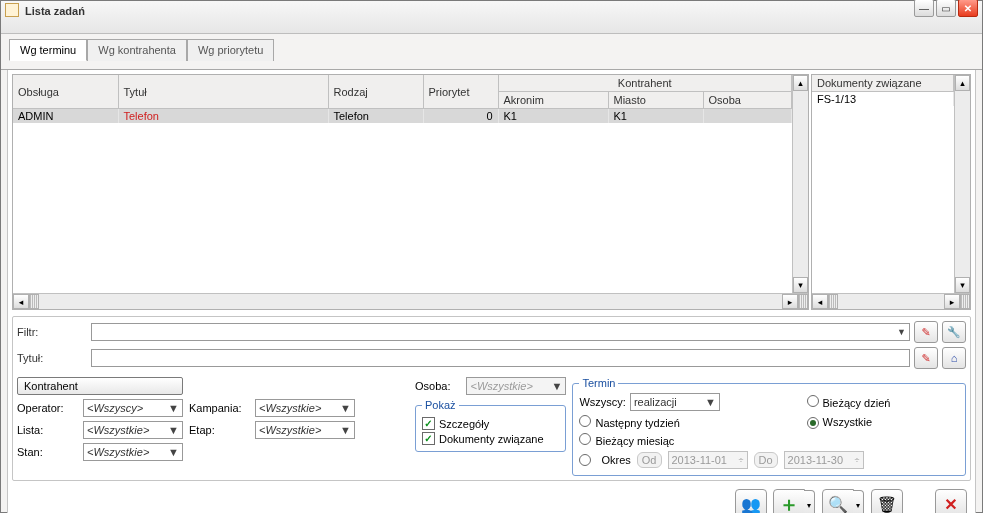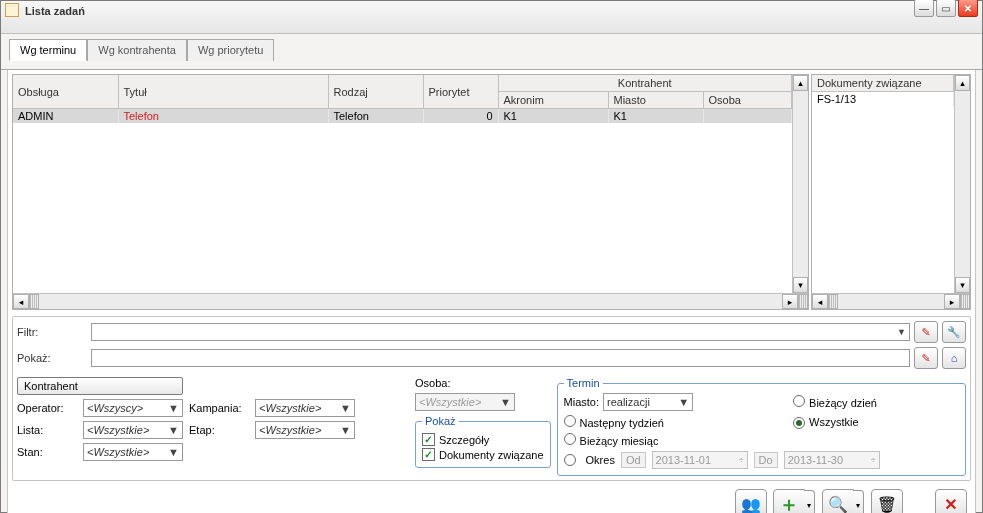--- a/index.html
+++ b/index.html
@@ -49,22 +49,22 @@
   fieldset { border:1px solid #7a9fd4; border-radius:3px; padding:4px 6px 6px 6px; }
   fieldset legend { color:#1a4fa0; padding:0 3px; }
   .chkline { display:flex; align-items:center; gap:4px; margin-top:2px;}
   .chk { width:13px; height:13px; border:1px solid #6a6a6a; background:#fff; display:flex; align-items:center; justify-content:center; color:#0a8f1a; font-size:10px; font-weight:bold;}
   .radio { width:12px; height:12px; border:1px solid #6a6a6a; border-radius:50%; display:inline-flex; align-items:center; justify-content:center; margin-right:4px;}
   .radio.checked::after { content:""; width:6px; height:6px; background:#2a6a2a; border-radius:50%; }
   .toolbar-bottom { display:flex; justify-content:flex-end; gap:6px; margin-top:8px; align-items:center; padding-right:4px;}
   .bigbtn { width:32px; height:30px; border:1px solid #999; background:linear-gradient(#fff,#e2e2e2); border-radius:4px; display:flex; align-items:center; justify-content:center; position:relative;}
   .bigbtn .drop { position:absolute; right:-11px; top:0; width:11px; height:30px; border:1px solid #999; border-left:none; background:linear-gradient(#fff,#e2e2e2); border-radius:0 4px 4px 0; display:flex;align-items:center;justify-content:center; font-size:8px;}
   .bigbtn.hasdrop { border-radius:4px 0 0 4px; margin-right:11px; }
-  .date-disabled { width:96px; height:18px; border:1px solid #c0c0c0; background:#f4f4f4; color:#9a9a9a; display:flex; align-items:center; justify-content:space-between; padding:0 3px; }
-  .lbl-disabled { color:#9a9a9a; border:1px solid #c8c8c8; background:#f2f2f2; padding:1px 4px; border-radius:0;}
+  .date-disabled { width:80px; height:18px; border:1px solid #c0c0c0; background:#f4f4f4; color:#9a9a9a; display:flex; align-items:center; justify-content:space-between; padding:0 3px; }
+  .lbl-disabled { color:#9a9a9a; border:1px solid #c8c8c8; background:#f2f2f2; padding:1px 4px; border-radius:6px;}
   .termin-grid { display:grid; grid-template-columns: auto auto; column-gap:18px; row-gap:4px; align-items:center;}
 </style>
 </head>
 <body>
 
 <div class="window">
   <div class="titlebar">
     <div class="icon"></div>
     <div class="title">Lista zadań</div>
     <div class="winbtns">
@@ -200,21 +200,21 @@
             <span class="arrowdn">▼</span>
           </div>
         <div class="iconbtn">
             <span style="color:#d03030;">✎</span>
           </div>
         <div class="iconbtn">
             <span style="color:#555;">🔧</span>
           </div>
       </div>
       <div class="filter-row">
-        <label>Pokaż:</label>
+        <label>Tytuł:</label>
         <div class="textbox"></div>
         <div class="iconbtn">
             <span style="color:#d03030;">✎</span>
           </div>
         <div class="iconbtn">
             <span style="color:#2a4aa8;">⌂</span>
           </div>
       </div>
 
       <div class="bottom-panel">
@@ -258,21 +258,21 @@
           <div style="display:flex; align-items:center; gap:6px;">
             <label style="width:60px">Etap:</label>
             <div class="select">
                 <span>&lt;Wszystkie&gt;</span>
                 <span>▼</span>
               </div>
           </div>
         </div>
 
         <div class="panel-col">
-          <div style="display:flex; gap:4px;flex-direction:column;">
+          <div style="display:flex; align-items:center; gap:16px;">
             <label>Osoba:</label>
             <div class="select" style="color:#9a9a9a; background:#f4f4f4;">
                 <span>&lt;Wszystkie&gt;</span>
                 <span>▼</span>
               </div>
           </div>
           <fieldset>
             <legend>Pokaż</legend>
             <div class="chkline">
                 <div class="chk">✓</div>
@@ -282,21 +282,21 @@
                 <div class="chk">✓</div>
                 <span>Dokumenty związane</span>
               </div>
           </fieldset>
         </div>
 
         <fieldset style="flex:1;">
           <legend>Termin</legend>
           <div class="termin-grid">
             <div style="display:flex; align-items:center; gap:4px;">
-              <label>Miasto:</label>
+              <label>Wszyscy:</label>
               <div class="select" style="font-style:normal; width:90px;">
                   <span>realizacji</span>
                   <span>▼</span>
                 </div>
             </div>
             <div><span class="radio"></span><span>Bieżący dzień</span></div>
 
             <div><span class="radio"></span><span>Następny tydzień</span></div>
 
             <div><span class="radio checked"></span><span>Wszystkie</span></div>

